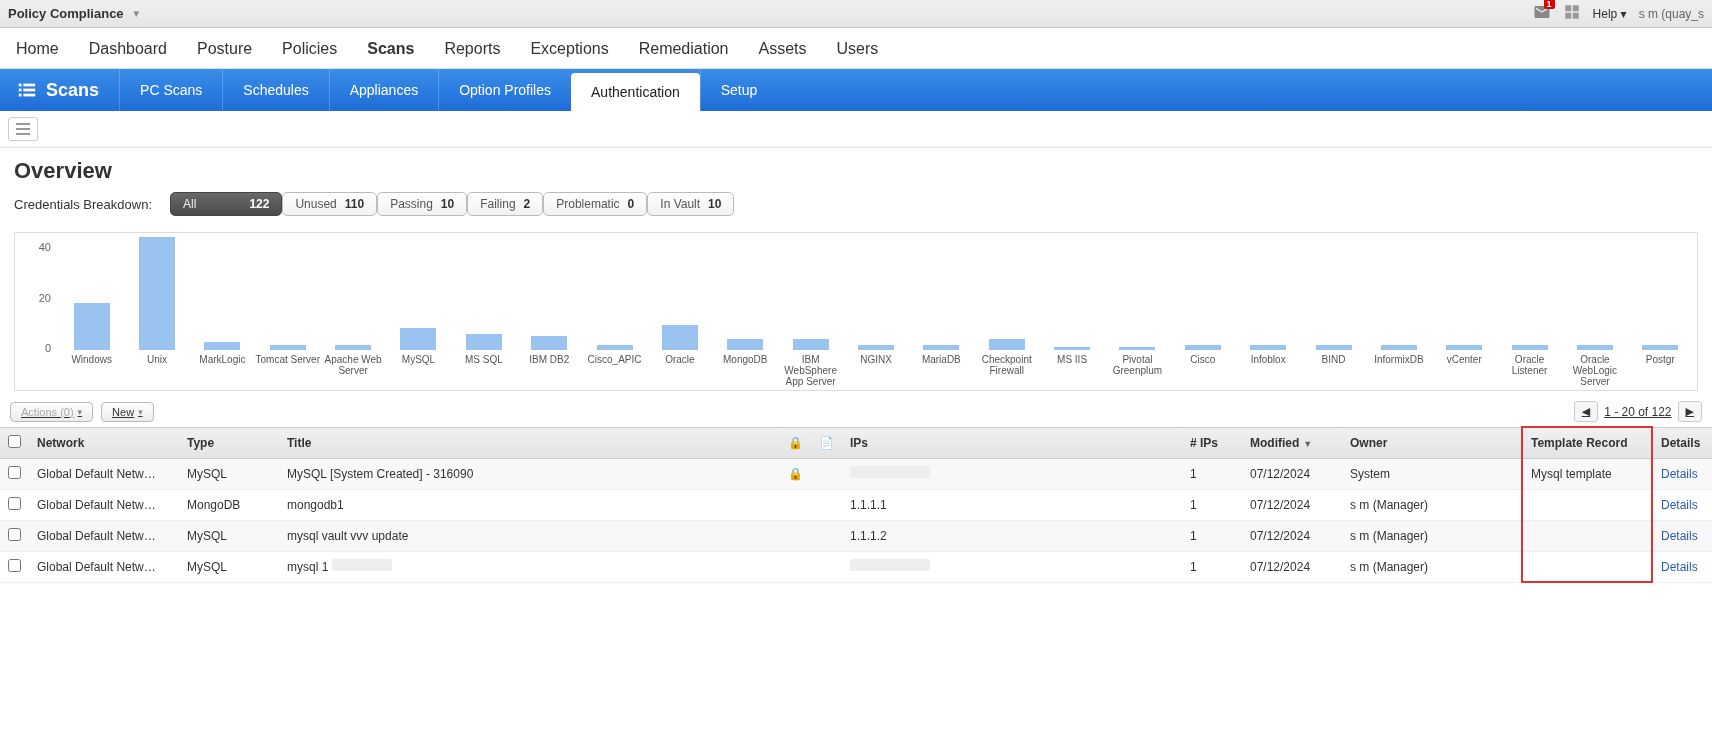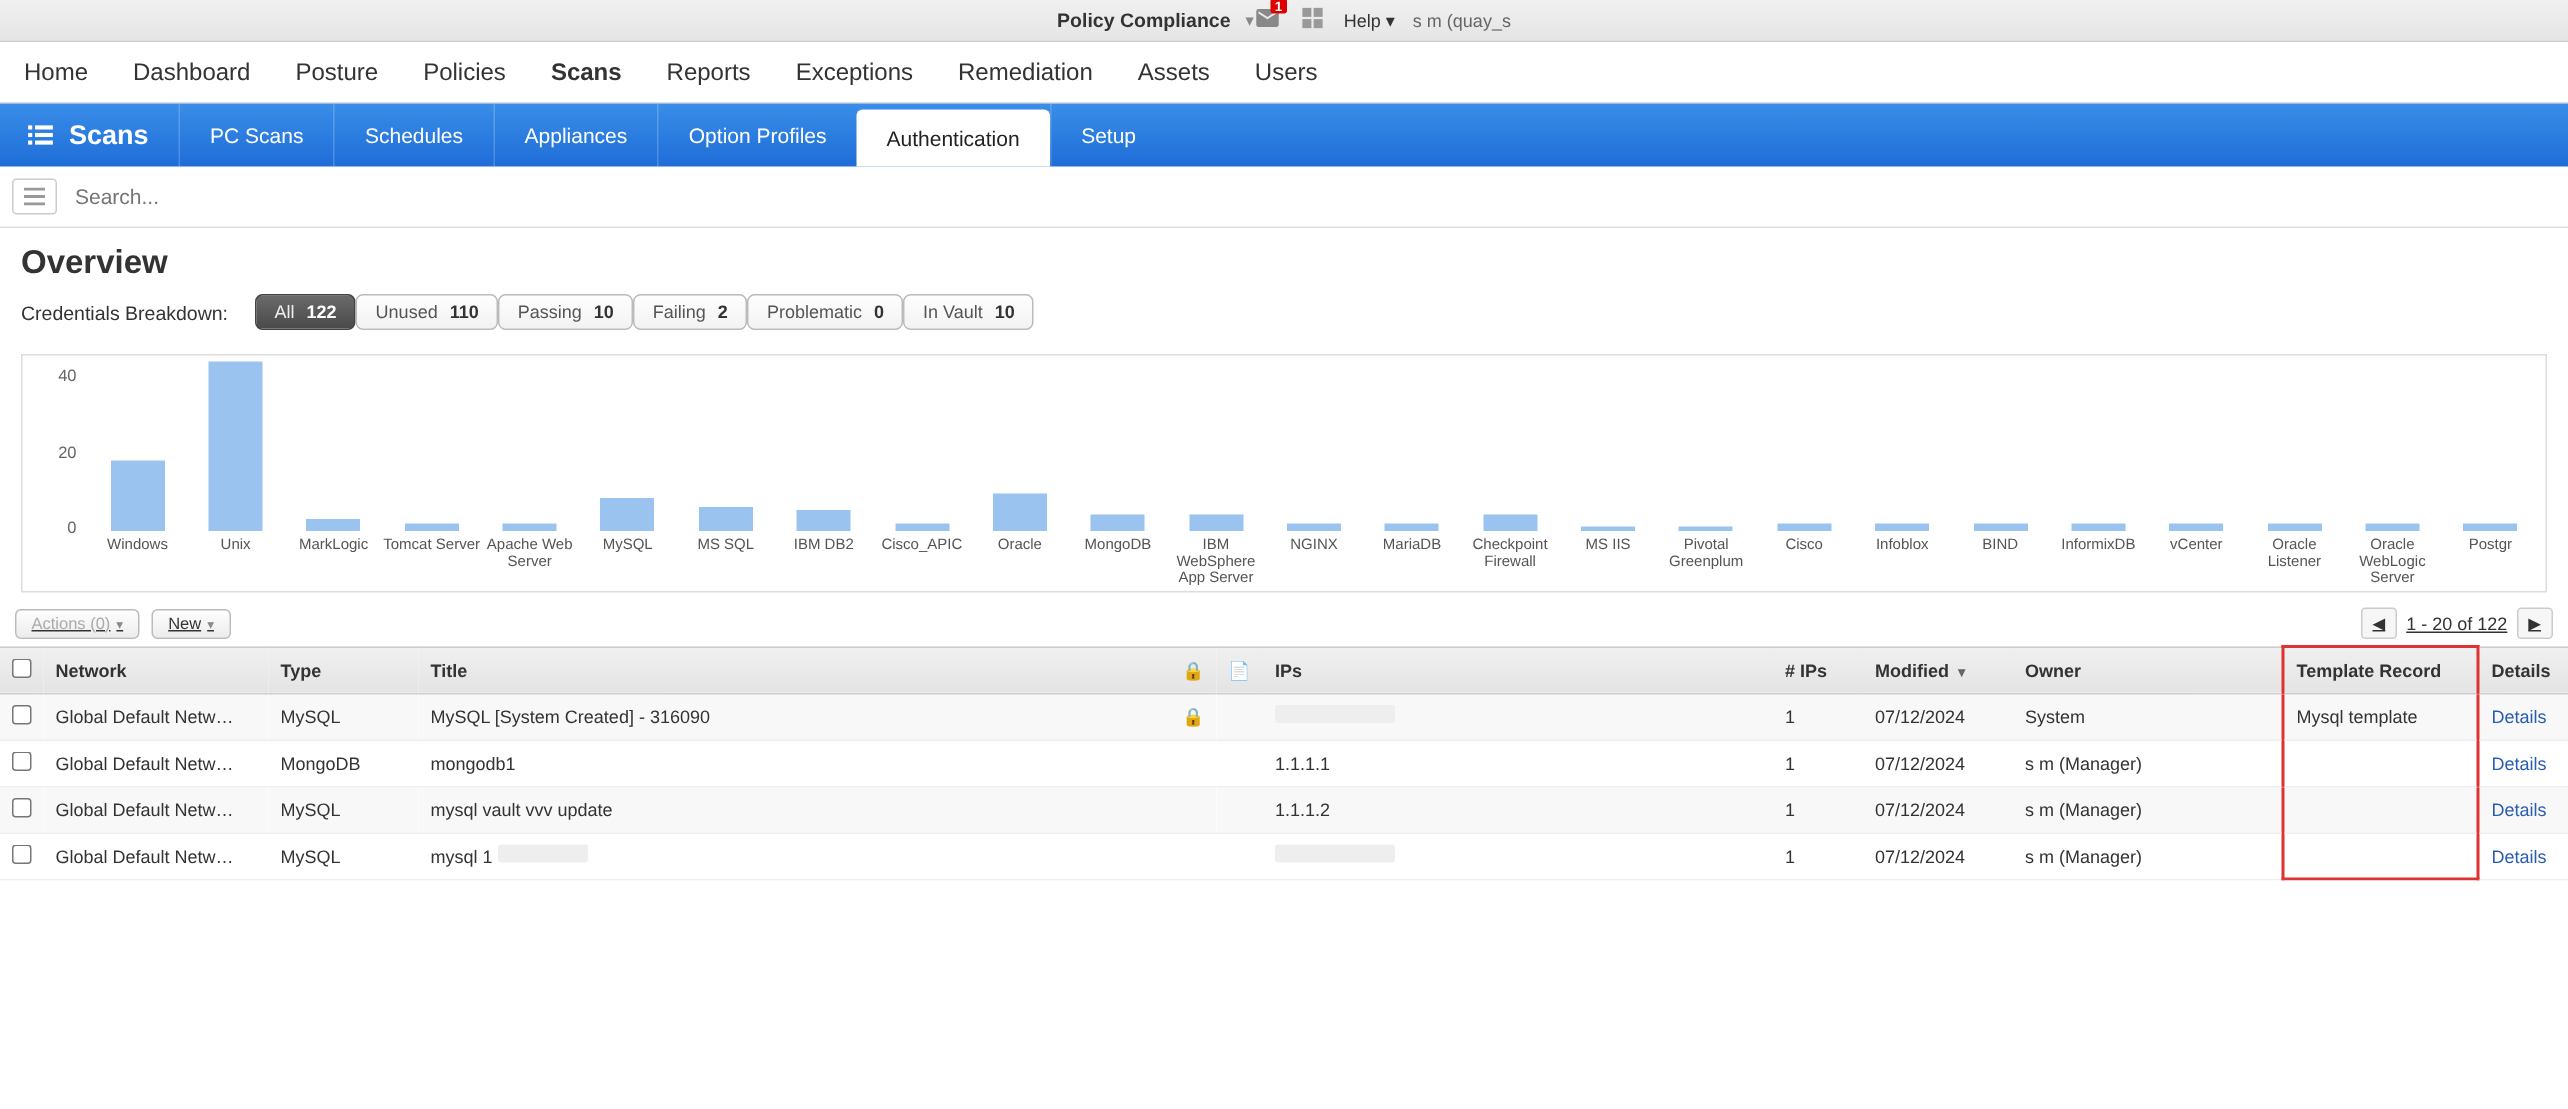--- a/index.html
+++ b/index.html
@@ -1,19 +1,19 @@
 <!DOCTYPE html>
 <html><head>
   <meta charset="utf-8">
   <style>
     * { box-sizing: border-box; margin: 0; padding: 0; }
     body { font-family: Arial, sans-serif; font-size: 13px; color: #333; background: #fff; }
     
     
-    .top-bar { display: flex; align-items: center; justify-content: center; background: linear-gradient(#f0f0f0, #e5e5e5); border-bottom: 1px solid #ccc; height: 28px; padding: 0 8px; }
+    .top-bar { display: flex; align-items: center; justify-content: space-between; background: linear-gradient(#f0f0f0, #e5e5e5); border-bottom: 1px solid #ccc; height: 28px; padding: 0 8px; }
     .top-left { display: flex; align-items: center; }
     .module-name { font-weight: bold; font-size: 13px; margin-right: 10px; }
     .dropdown-arrow { color: #888; font-size: 11px; cursor: pointer; }
     .top-right { display: flex; align-items: center; gap: 12px; }
     .notif-icon { position: relative; cursor: pointer; }
     .notif-icon svg { width: 18px; height: 18px; }
     .notif-badge { position: absolute; top: -4px; right: -4px; background: #d00; color: #fff; font-size: 9px; padding: 0 3px; border-radius: 2px; font-weight: bold; }
     .top-right .help-link { cursor: pointer; font-size: 12px; }
     .top-right .user-info { font-size: 12px; color: #666; }
     
@@ -36,21 +36,21 @@
     .search-row input { flex: 1; border: none; outline: none; font-size: 14px; padding: 6px; }
     
     
     .overview { padding: 10px 14px; }
     .overview h2 { font-size: 22px; font-weight: bold; margin-bottom: 8px; }
     .cred-row { display: flex; align-items: center; gap: 10px; }
     .cred-label { font-size: 13px; margin-right: 8px; }
     .pill { display: inline-flex; align-items: center; border: 1px solid #bbb; border-radius: 5px; padding: 4px 12px; background: linear-gradient(#fefefe, #f2f2f2); cursor: pointer; font-size: 12px; }
     .pill .lbl { margin-right: 8px; color: #555; }
     .pill .val { font-weight: bold; }
-    .pill.dark { background: linear-gradient(#6a6a6a, #4a4a4a); border-color: #444; color: #fff; }
+    .pill.dark { background: linear-gradient(#6a6a6a, #4a4a4a); border-color: #444; color: #fff; gap: 45px; }
     .pill.dark .lbl { color: #eee; }
     
     
     .chart-wrap { border: 1px solid #ddd; margin: 6px 14px 6px; padding: 8px 4px 4px; }
     .chart { display: flex; align-items: flex-end; height: 145px; position: relative; padding-left: 40px; }
     .y-axis { position: absolute; left: 8px; top: 0; bottom: 32px; display: flex; flex-direction: column; justify-content: space-between; font-size: 11px; color: #666; text-align: right; width: 24px; }
     .bars { display: flex; align-items: flex-end; flex: 1; height: 100%; gap: 0; }
     .bar-col { flex: 1; display: flex; flex-direction: column; align-items: center; min-width: 56px; }
     .bar { width: 36px; background: #9ac3ef; }
     .bar-label { font-size: 10px; color: #555; text-align: center; margin-top: 4px; line-height: 1.1; height: 32px; }
@@ -142,21 +142,20 @@
 </div>
 
 <div class="search-row">
   <span class="hamburger">
     <svg width="14" height="12" viewBox="0 0 14 12" fill="#999">
         <rect y="0" width="14" height="2"></rect>
         <rect y="5" width="14" height="2"></rect>
         <rect y="10" width="14" height="2"></rect>
       </svg>
   </span>
-  <input type="text" placeholder="Search..." style="">
 </div>
 
 <div class="overview">
   <h2>Overview</h2>
   <div class="cred-row">
     <span class="cred-label">Credentials Breakdown:</span>
     <span id="pills"><span class="pill dark">
           <span class="lbl">All</span>
           <span class="val">122</span>
         </span><span class="pill">

